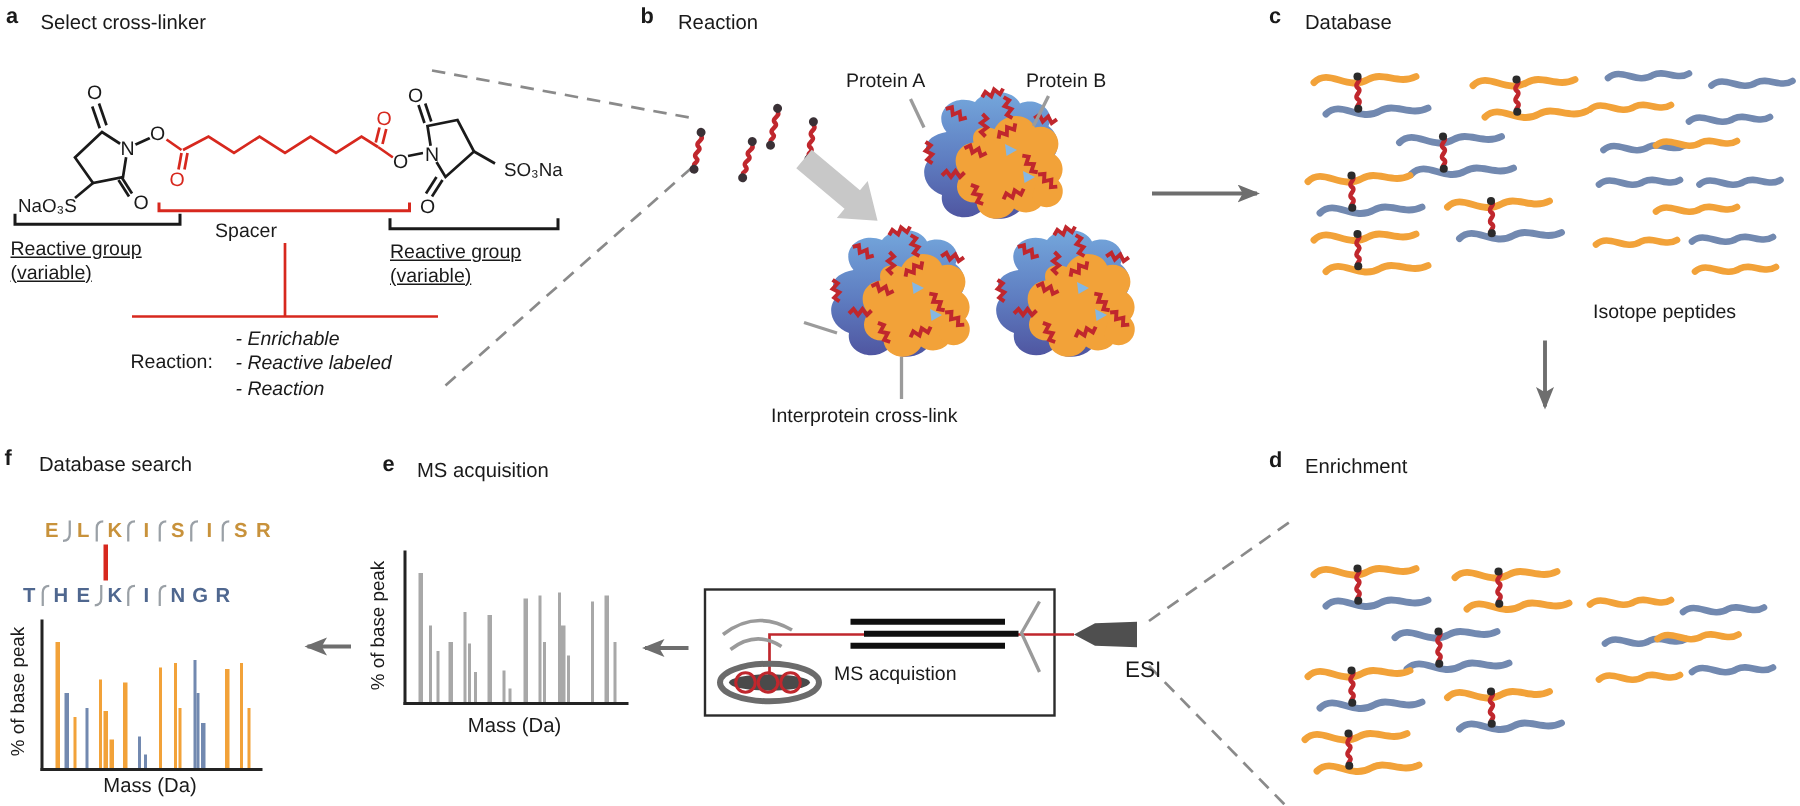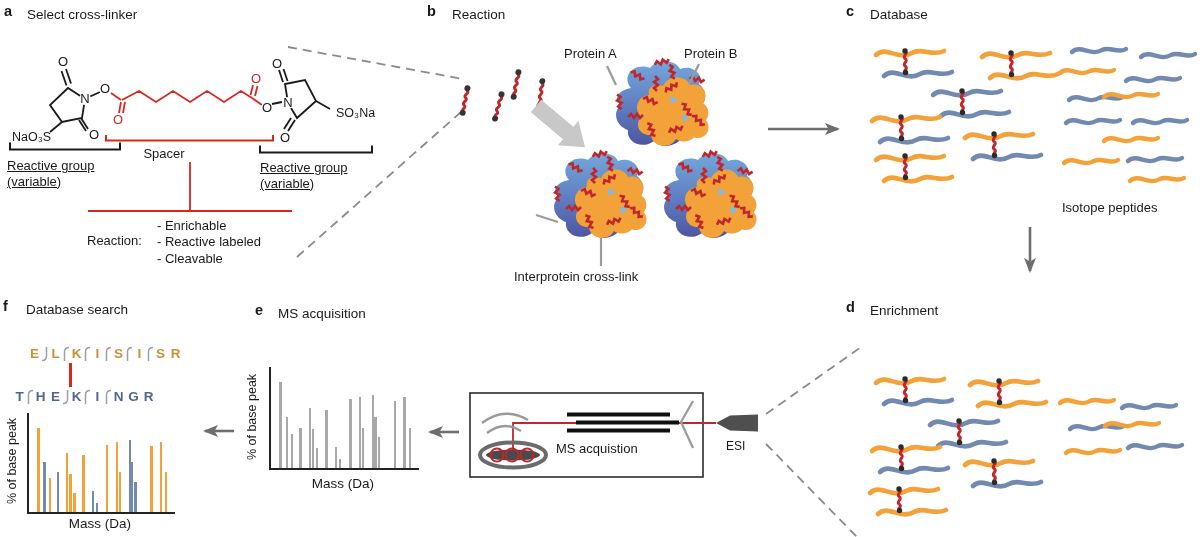--- a/index.html
+++ b/index.html
@@ -14,21 +14,21 @@
   .ylab{position:absolute;transform:translate(-50%,-50%) rotate(-90deg);
         font-size:12.5px;white-space:nowrap;}
   .xlab{position:absolute;text-align:center;font-size:13px;}
   .spectrum{position:absolute;border-left:2px solid #232323;border-bottom:2px solid #232323;}
   .bar{position:absolute;bottom:0;width:2.4px;}
   #peptides{position:absolute;left:12px;top:345px;width:186px;height:64px;}
   .seq-row{position:absolute;display:flex;height:17px;align-items:flex-end;}
   .aa{width:15px;text-align:center;font-weight:bold;font-size:13.5px;line-height:16px;}
   .frag-mark{width:6px;height:16px;display:inline-block;}
   #xl-line{position:absolute;width:3.2px;}
-  .opt-line{line-height:16.3px;font-size:13px;}
+  .opt-line{line-height:16.3px;font-size:13px;font-style:italic;}
 </style>
 </head>
 <body>
 
 <div id="canvas">
 
 <svg id="art" width="1200" height="537" viewBox="0 0 1200 537">
   <defs>
     <linearGradient id="pgrad" x1="0" y1="0" x2="0" y2="1">
       <stop offset="0%" stop-color="#74A7DC"></stop>
@@ -274,21 +274,21 @@
   <div>(variable)</div>
 </div>
 <div class="lbl two-line" style="left:260px;top:160px">
   <div>Reactive group</div>
   <div>(variable)</div>
 </div>
 <div class="lbl" style="left:87px;top:233px">Reaction:</div>
 <div class="lbl" style="left:157px;top:218px">
   <div class="opt-line">- Enrichable</div>
   <div class="opt-line">- Reactive labeled</div>
-  <div class="opt-line">- Cleavable</div>
+  <div class="opt-line">- Reaction</div>
 </div>
 
 <div class="lbl" style="left:564px;top:46px">Protein A</div>
 <div class="lbl" style="left:684px;top:46px">Protein B</div>
 <div class="lbl" style="left:514px;top:269px">Interprotein cross-link</div>
 
 <div class="lbl" style="left:1062px;top:200px">Isotope peptides</div>
 
 <div class="spectrum" id="spec-e" style="left:269px;top:367px;width:148px;height:101px">
       <div class="bar" style="left: 5.6%; height: 85%; background: rgb(168, 168, 168);"></div>
@@ -308,21 +308,21 @@
       <div class="bar" style="left: 69.9%; height: 50.15%; background: rgb(168, 168, 168);"></div>
       <div class="bar" style="left: 72%; height: 30.6%; background: rgb(168, 168, 168);"></div>
       <div class="bar" style="left: 83.1%; height: 66.3%; background: rgb(168, 168, 168);"></div>
       <div class="bar" style="left: 89.4%; height: 70.55%; background: rgb(168, 168, 168);"></div>
       <div class="bar" style="left: 93%; height: 39.95%; background: rgb(168, 168, 168);"></div>
     </div>
 <div class="ylab" style="left:252px;top:417px">% of base peak</div>
 <div class="xlab" style="left:269px;top:476px;width:148px;font-size:13.5px">Mass (Da)</div>
 
 <div class="lbl" style="left:556px;top:441px">MS acquistion</div>
-<div class="lbl" style="left:726px;top:439px;font-size:12px">ESI</div>
+<div class="lbl" style="left:750px;top:439px;font-size:15px">ESI</div>
 
 <div id="peptides">
   <div class="seq-row" id="seq-alpha" style="left:15px;top:0">
         <span class="aa" style="color: rgb(200, 146, 59);">E</span>
         <span class="frag-mark"><svg width="6" height="16" viewBox="0 0 6 16">
             <path d="M4.5,1 L4.5,10 Q4.5,14.5 0,14.5" fill="none" stroke="#9aa0a6" stroke-width="1.5"></path>
           </svg></span>
         <span class="aa" style="color: rgb(200, 146, 59);">L</span>
         <span class="frag-mark"><svg width="6" height="16" viewBox="0 0 6 16">
             <path d="M6,1.5 Q1.5,1.5 1.5,6 L1.5,15" fill="none" stroke="#9aa0a6" stroke-width="1.5"></path>

